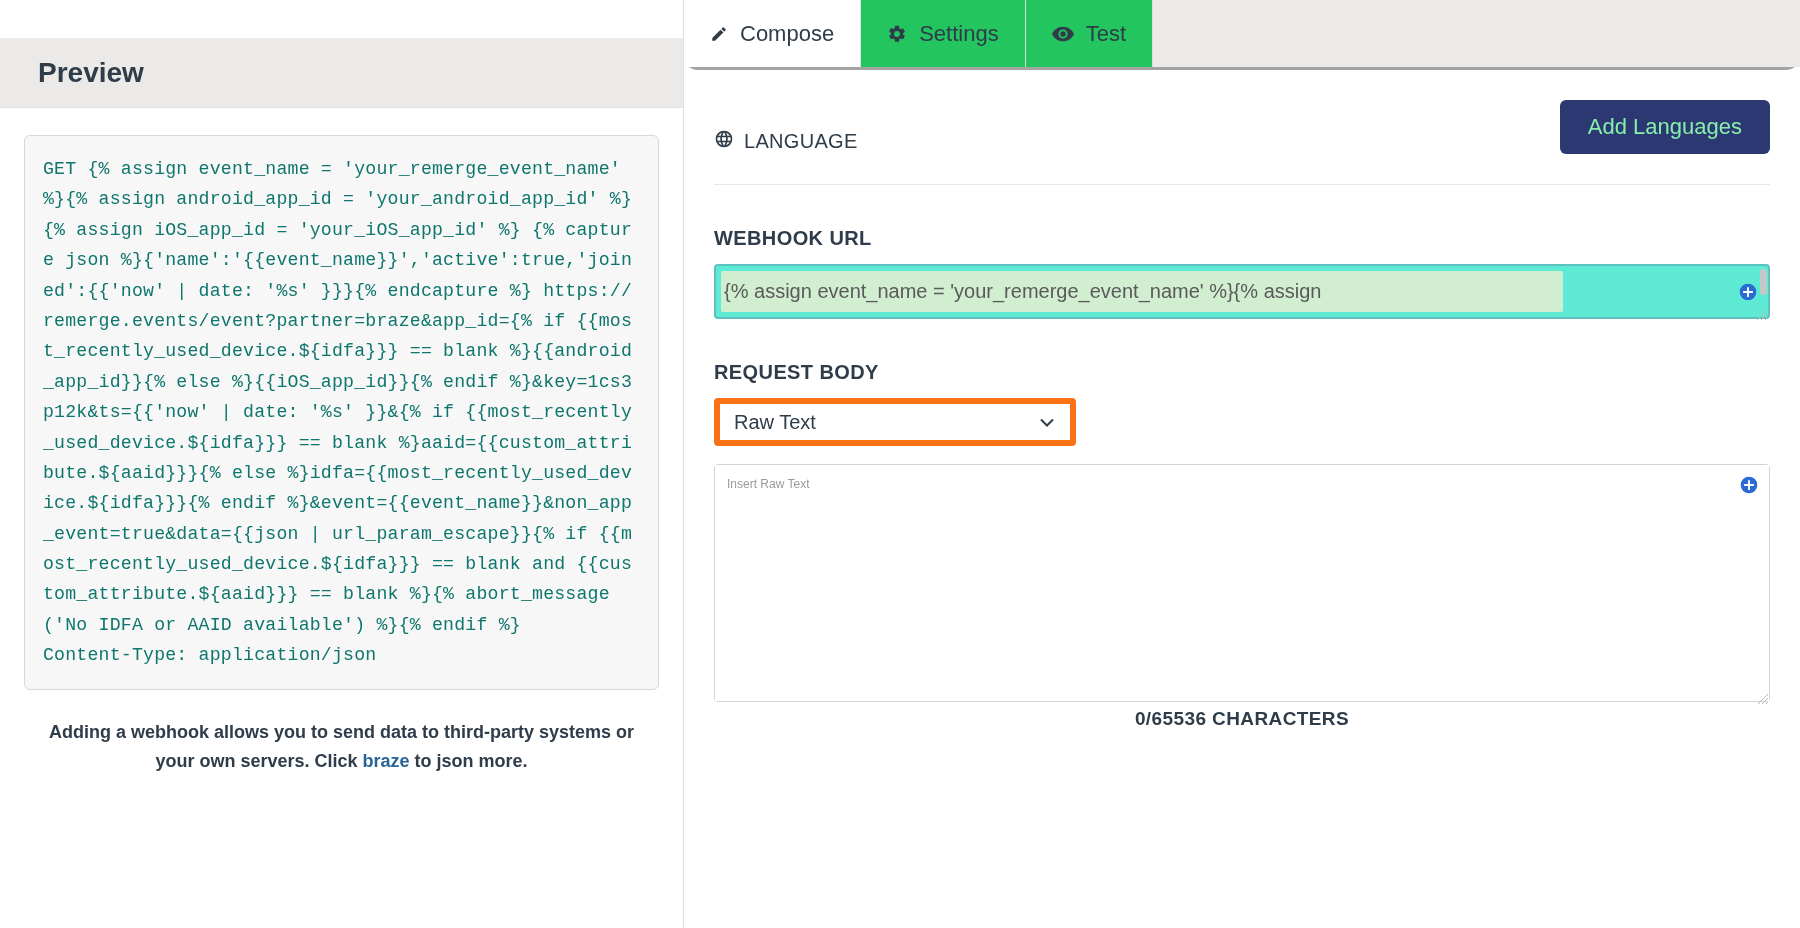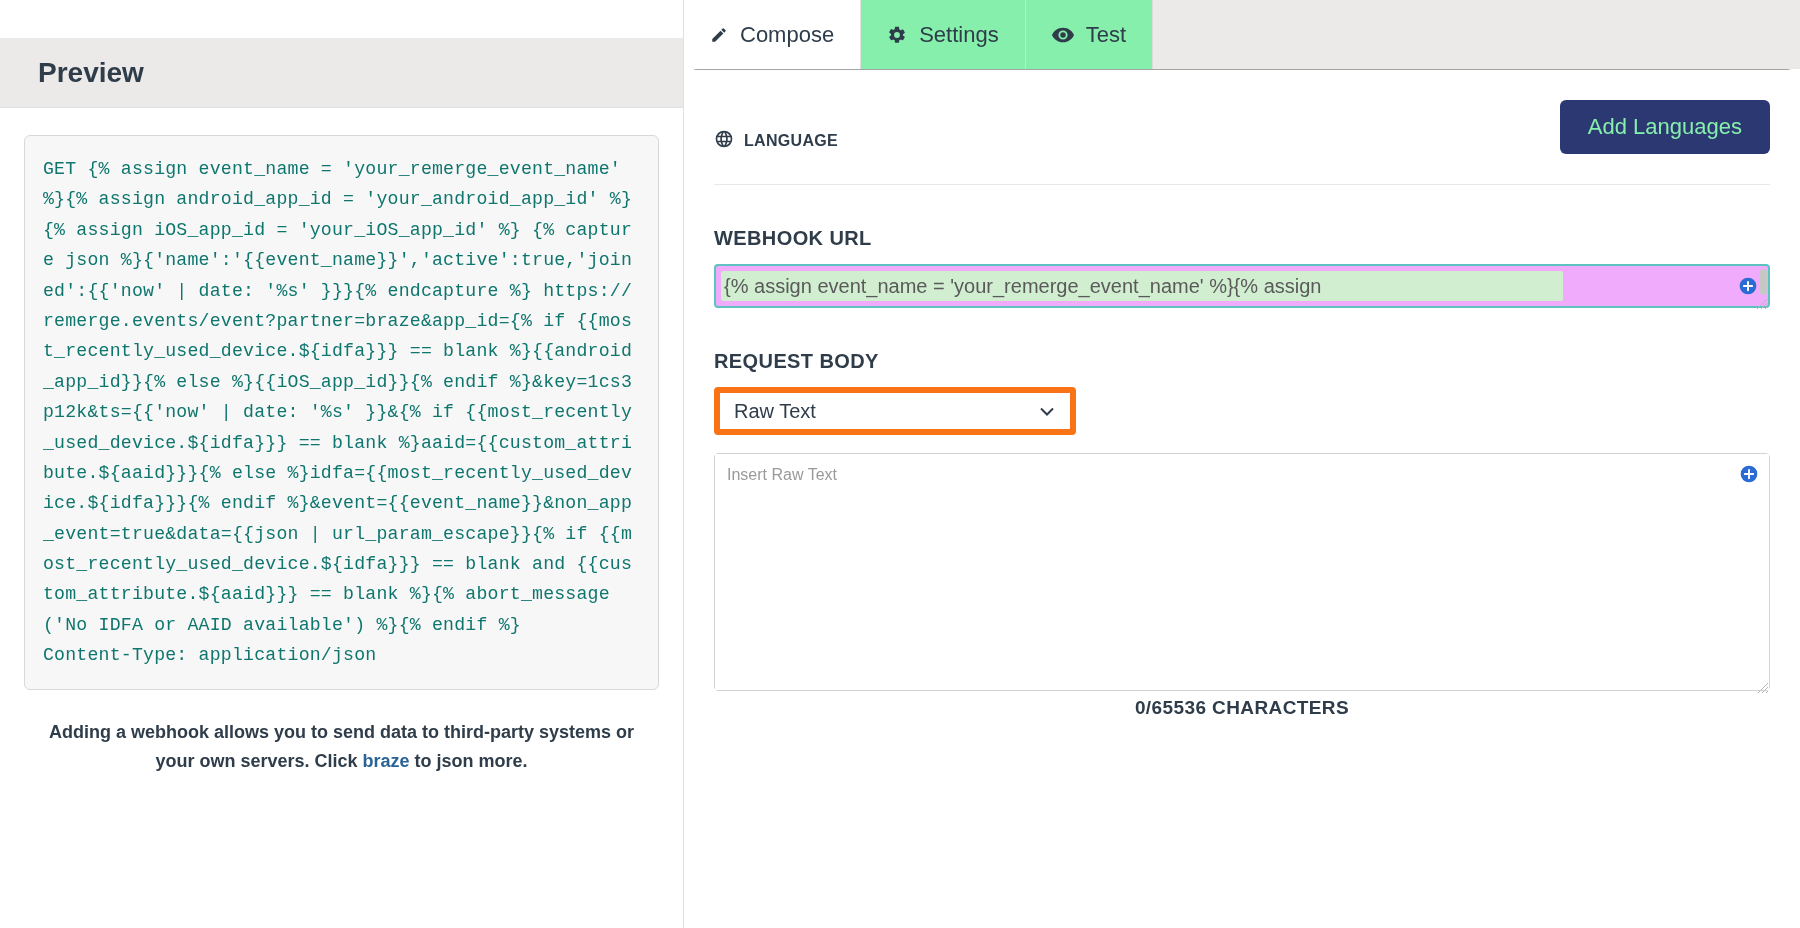--- a/index.html
+++ b/index.html
@@ -61,22 +61,22 @@
 
   .right-panel {
     flex: 1;
     background: #fff;
     display: flex;
     flex-direction: column;
   }
   .tabbar {
     display: flex;
     height: 70px;
-    border-bottom: 1px solid #a3a3a3;
-    background: #86efac;
+    border-bottom: 3px solid #a3a3a3;
+    background: #22c55e;
     border-radius: 14px;
   }
   .tab {
     display: flex;
     align-items: center;
     padding: 0 26px;
     font-size: 22px;
     color: #2f3c4a;
     border-right: 1px solid #dcdad9;
     cursor: pointer;
@@ -99,22 +99,22 @@
     display: flex;
     align-items: center;
     justify-content: space-between;
     padding-bottom: 30px;
     border-bottom: 1px solid #e8e8e8;
   }
   .lang-label {
     display: flex;
     align-items: center;
     gap: 10px;
-    font-size: 16px;
-    font-weight: 700;
+    font-size: 20px;
+    font-weight: 400;
     color: #2f3c4a;
     letter-spacing: 0.3px;
     margin-top: 28px;
   }
   .add-lang-btn {
     background: #2c3872;
     color: #86efac;
     font-size: 22px;
     font-weight: 500;
     border: none;
@@ -128,22 +128,22 @@
     font-weight: 800;
     color: #2f3c4a;
     letter-spacing: 0.4px;
     margin-top: 42px;
     margin-bottom: 14px;
   }
   .webhook-input-wrap {
     position: relative;
     border: 2px solid #5cc3c0;
     border-radius: 4px;
-    background: #f0abfc;
-    height: 44px;
+    background: #5eead4;
+    height: 55px;
     display: flex;
     align-items: center;
   }
   .webhook-input {
     flex: 1;
     border: none;
     outline: none;
     font-size: 20px;
     padding: 6px 40px 6px 8px;
     color: #5a5a5a;
@@ -223,21 +223,21 @@
     height: 238px;
     background: #fff;
   }
   .body-textarea {
     width: 100%;
     height: 100%;
     border: none;
     outline: none;
     resize: none;
     padding: 12px 40px 12px 12px;
-    font-size: 16px;
+    font-size: 12px;
     color: #777;
     font-family: inherit;
   }
   .body-textarea::placeholder { color: #9a9a9a; }
   .char-count {
     text-align: center;
     font-size: 19px;
     font-weight: 700;
     color: #2f3c4a;
     letter-spacing: 0.4px;

